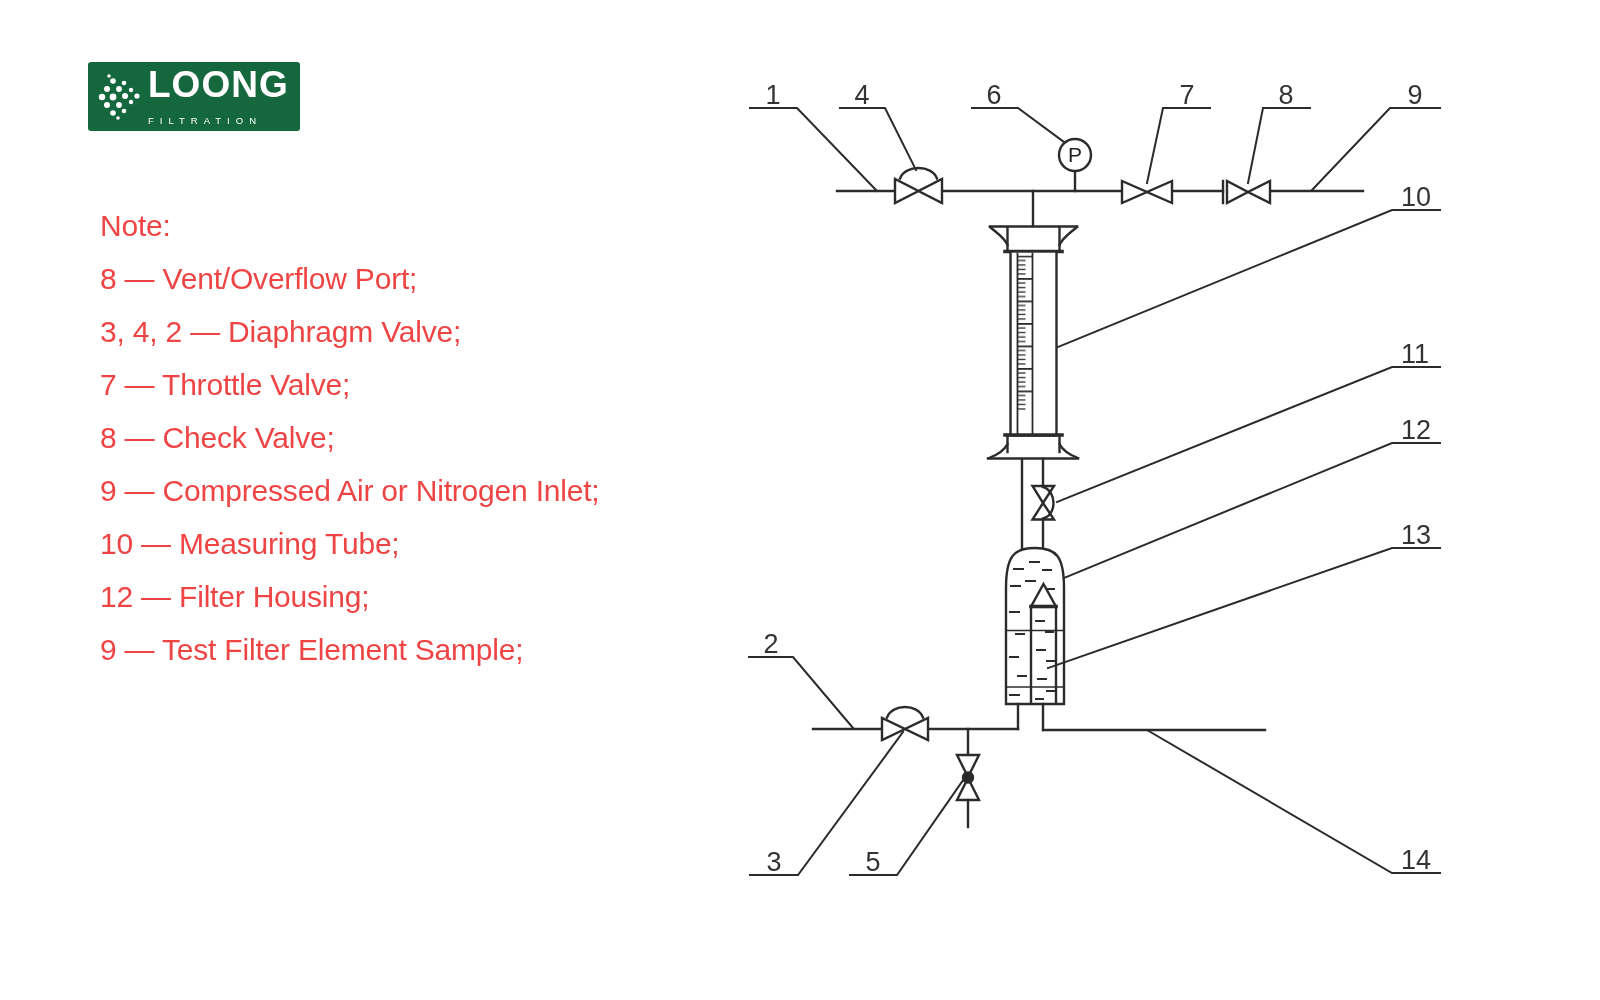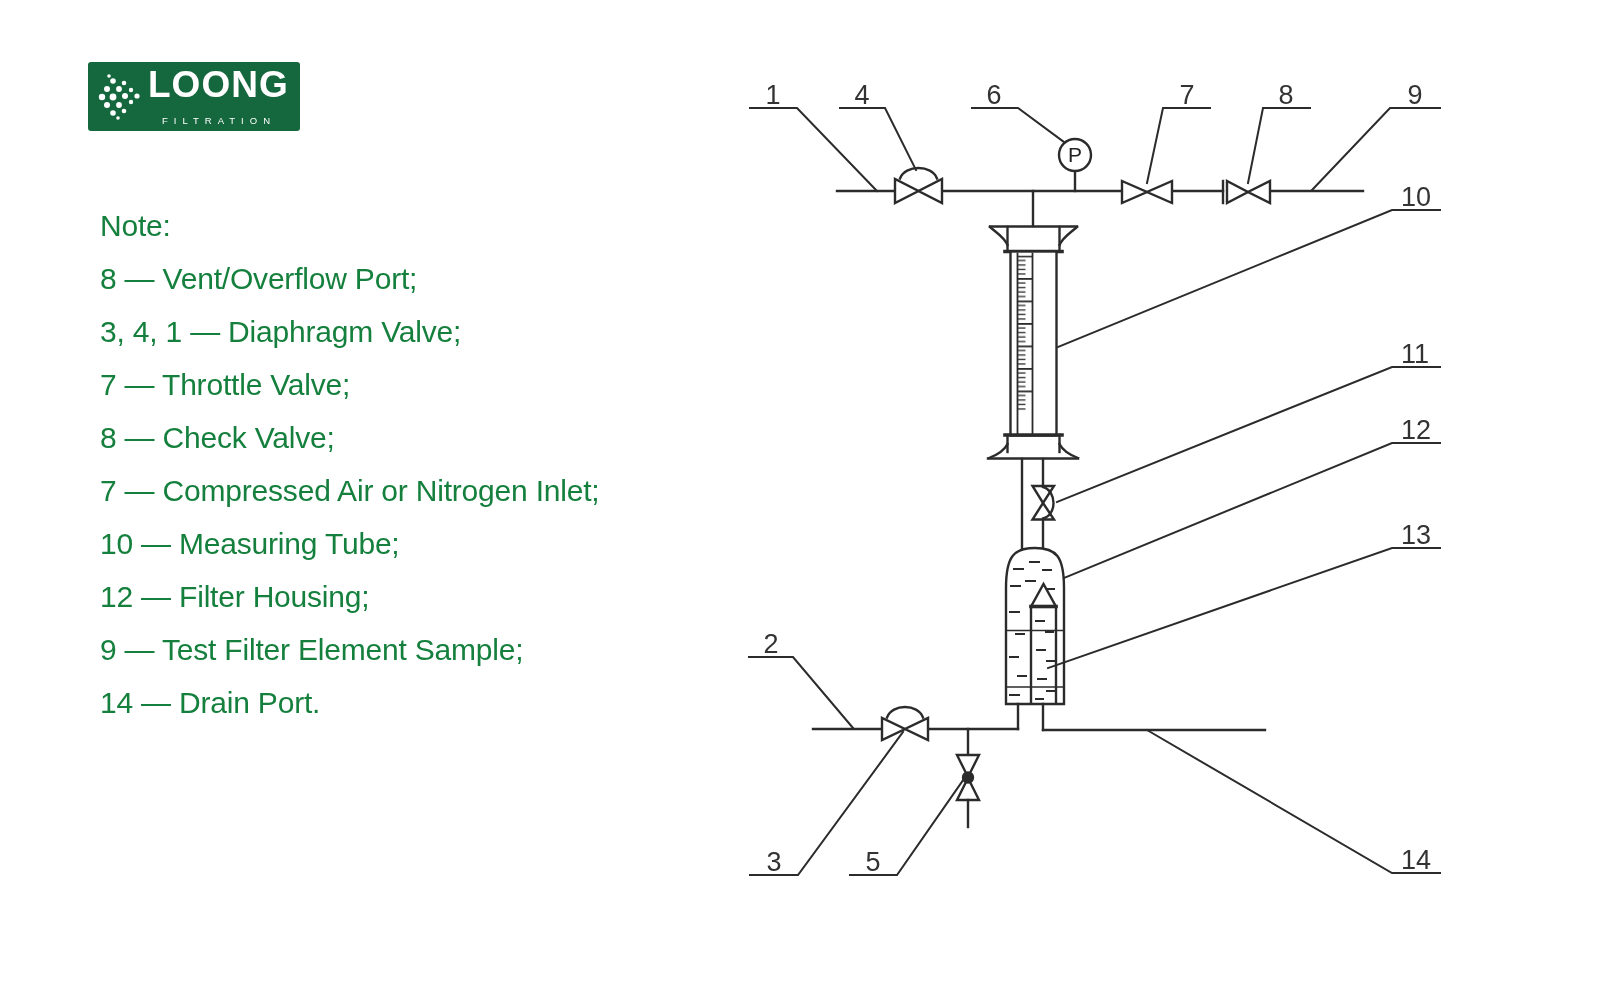--- a/index.html
+++ b/index.html
@@ -3,22 +3,22 @@
 <meta charset="utf-8">
 <style>
   html,body{margin:0;padding:0;background:#fff;}
   .page{position:relative;width:1600px;height:1000px;background:#fff;overflow:hidden;
         font-family:"Liberation Sans",sans-serif;}
   .logo{position:absolute;left:88px;top:62px;width:212px;height:69px;border-radius:3px;
         display:flex;align-items:center;box-sizing:border-box;padding:6px 10px 6px 8px;}
   .logo-icon{width:46px;height:52px;flex:0 0 auto;}
   .logo-textcol{display:flex;flex-direction:column;justify-content:center;margin-left:6px;flex:1;}
   .logo-brand{color:#fff;font-weight:bold;font-size:37px;line-height:36px;letter-spacing:1px;}
-  .logo-sub{color:#fff;font-size:9.5px;letter-spacing:6px;margin-top:12px;text-align:center;}
-  .note{position:absolute;left:100px;top:199px;color:#15803d;font-size:30px;line-height:53px;
+  .logo-sub{color:#fff;font-size:9.5px;letter-spacing:6px;margin-top:12px;}
+  .note{position:absolute;left:100px;top:199px;color:#ef4444;font-size:30px;line-height:53px;
         letter-spacing:-0.2px;font-weight:300;}
   .note div{white-space:nowrap;}
   svg.diagram{position:absolute;left:0;top:0;}
   svg.diagram text.callout{font-family:"Liberation Sans",sans-serif;font-size:27px;fill:#333;}
   svg.diagram text.gauge{font-family:"Liberation Sans",sans-serif;font-size:21px;fill:#222;font-weight:500;}
 </style>
 </head>
 <body>
 
 <div class="page">
@@ -46,28 +46,27 @@
     </svg>
     <div class="logo-textcol">
       <div class="logo-brand">LOONG</div>
       <div class="logo-sub">FILTRATION</div>
     </div>
   </div>
 
   <div class="note">
     <div>Note:</div>
     <div>8 — Vent/Overflow Port;</div>
-    <div>3, 4, 1 — Diaphragm Valve;</div>
+    <div>3, 4, 2 — Diaphragm Valve;</div>
     <div>7 — Throttle Valve;</div>
     <div>8 — Check Valve;</div>
-    <div>7 — Compressed Air or Nitrogen Inlet;</div>
+    <div>9 — Compressed Air or Nitrogen Inlet;</div>
     <div>10 — Measuring Tube;</div>
     <div>12 — Filter Housing;</div>
     <div>9 — Test Filter Element Sample;</div>
-    <div>14 — Drain Port.</div>
   </div>
 
   <svg class="diagram" width="1600" height="1000" viewBox="0 0 1600 1000">
     <defs>
       <pattern id="scaleTicks" x="1017.5" y="255.5" width="15" height="22.5" patternUnits="userSpaceOnUse">
         <line x1="0" y1="0.9" x2="15" y2="0.9" stroke="#2b2b2b" stroke-width="1.8"></line>
         <line x1="0" y1="5" x2="8" y2="5" stroke="#2b2b2b" stroke-width="1.3"></line>
         <line x1="0" y1="9.5" x2="8" y2="9.5" stroke="#2b2b2b" stroke-width="1.3"></line>
         <line x1="0" y1="14" x2="8" y2="14" stroke="#2b2b2b" stroke-width="1.3"></line>
         <line x1="0" y1="18.5" x2="8" y2="18.5" stroke="#2b2b2b" stroke-width="1.3"></line>

